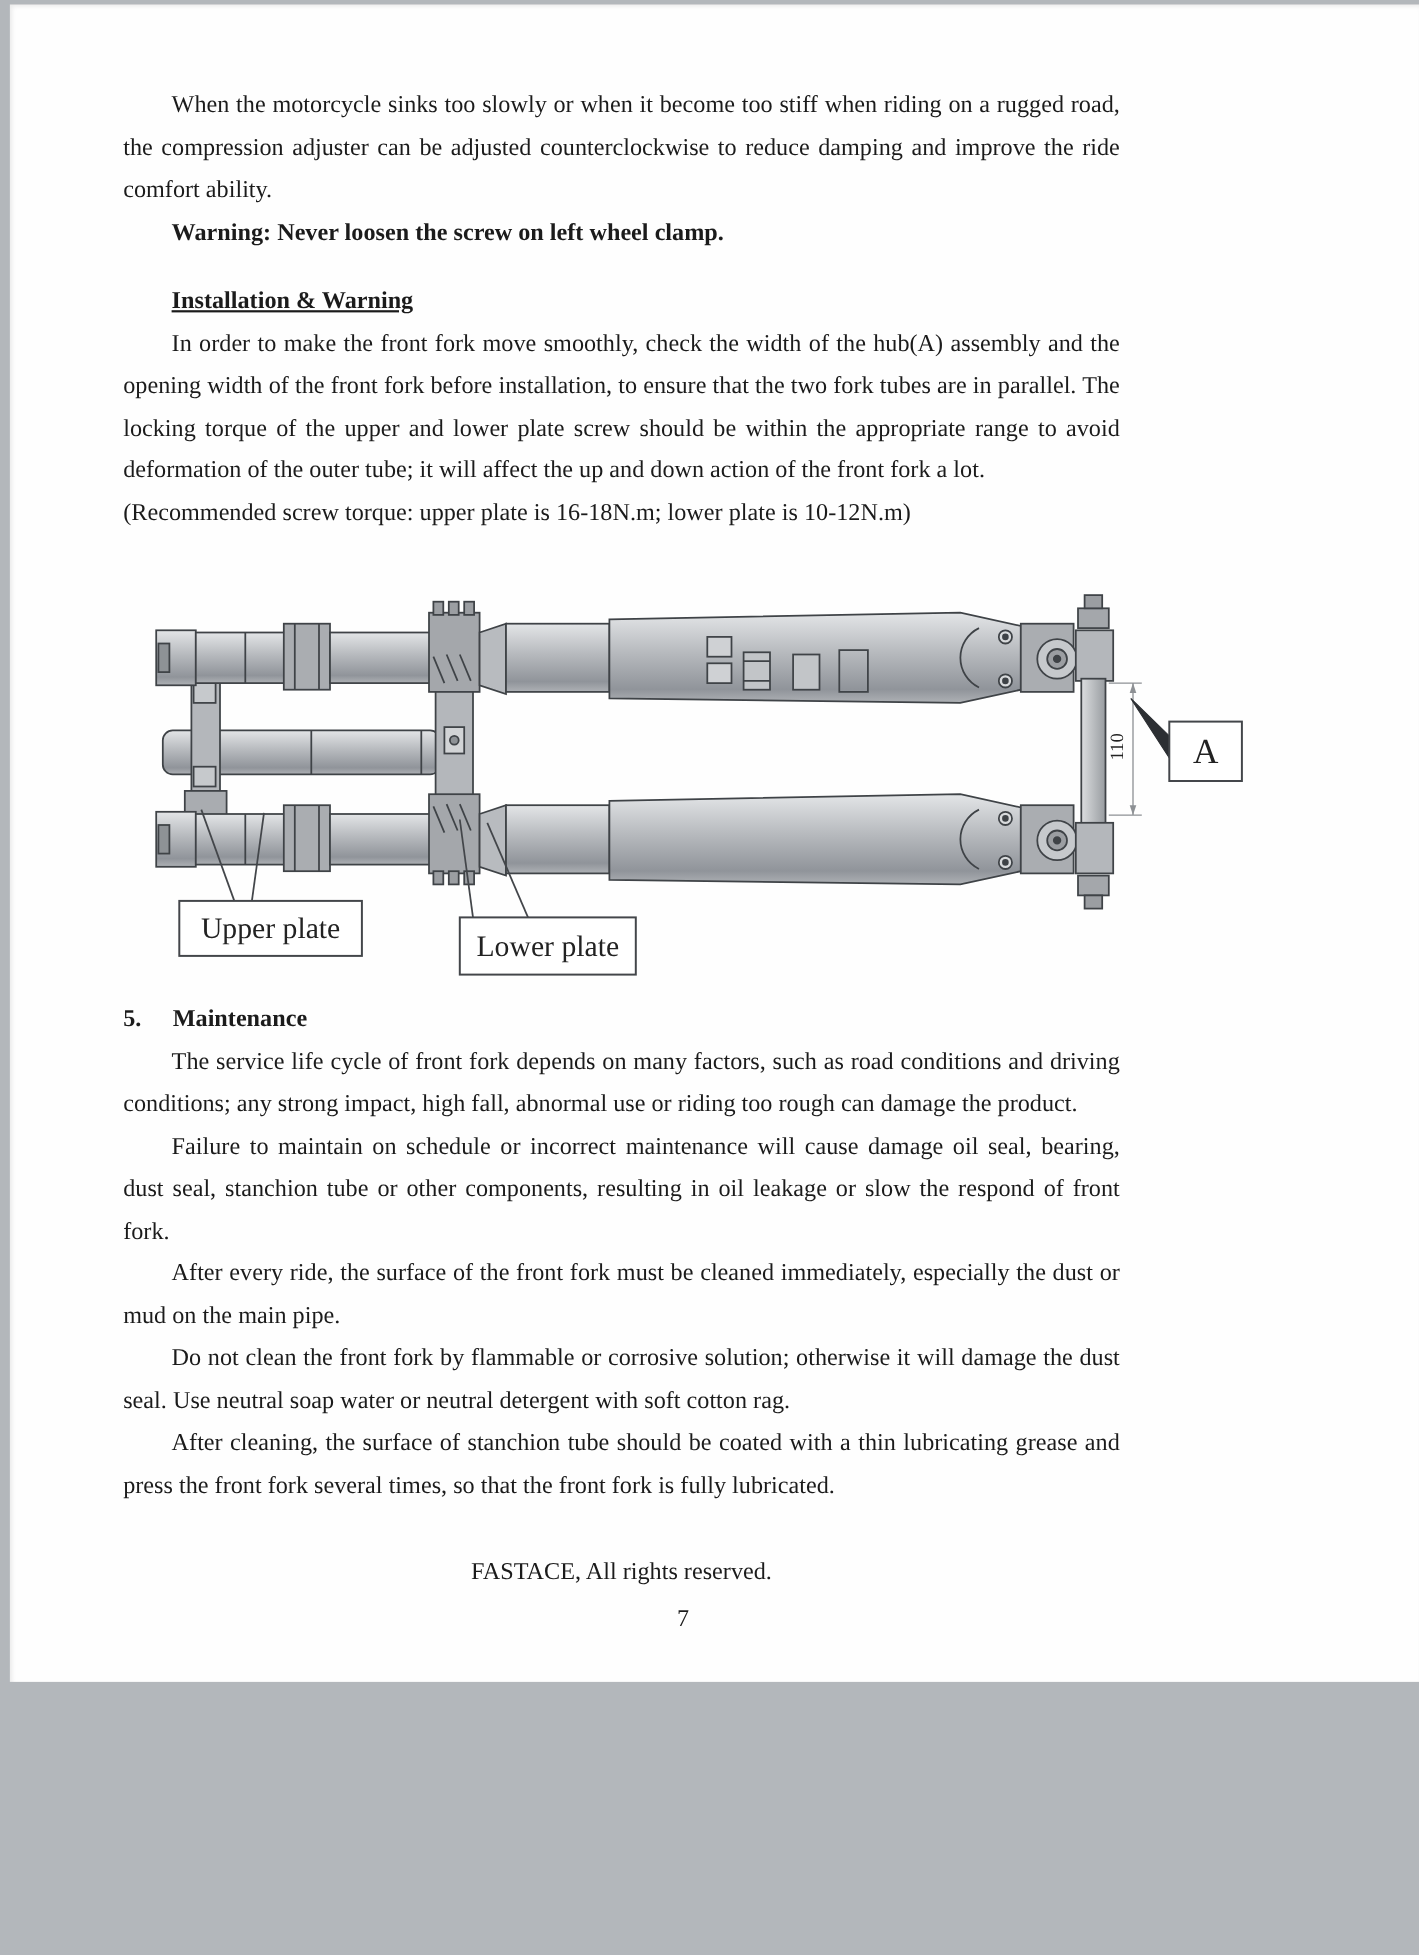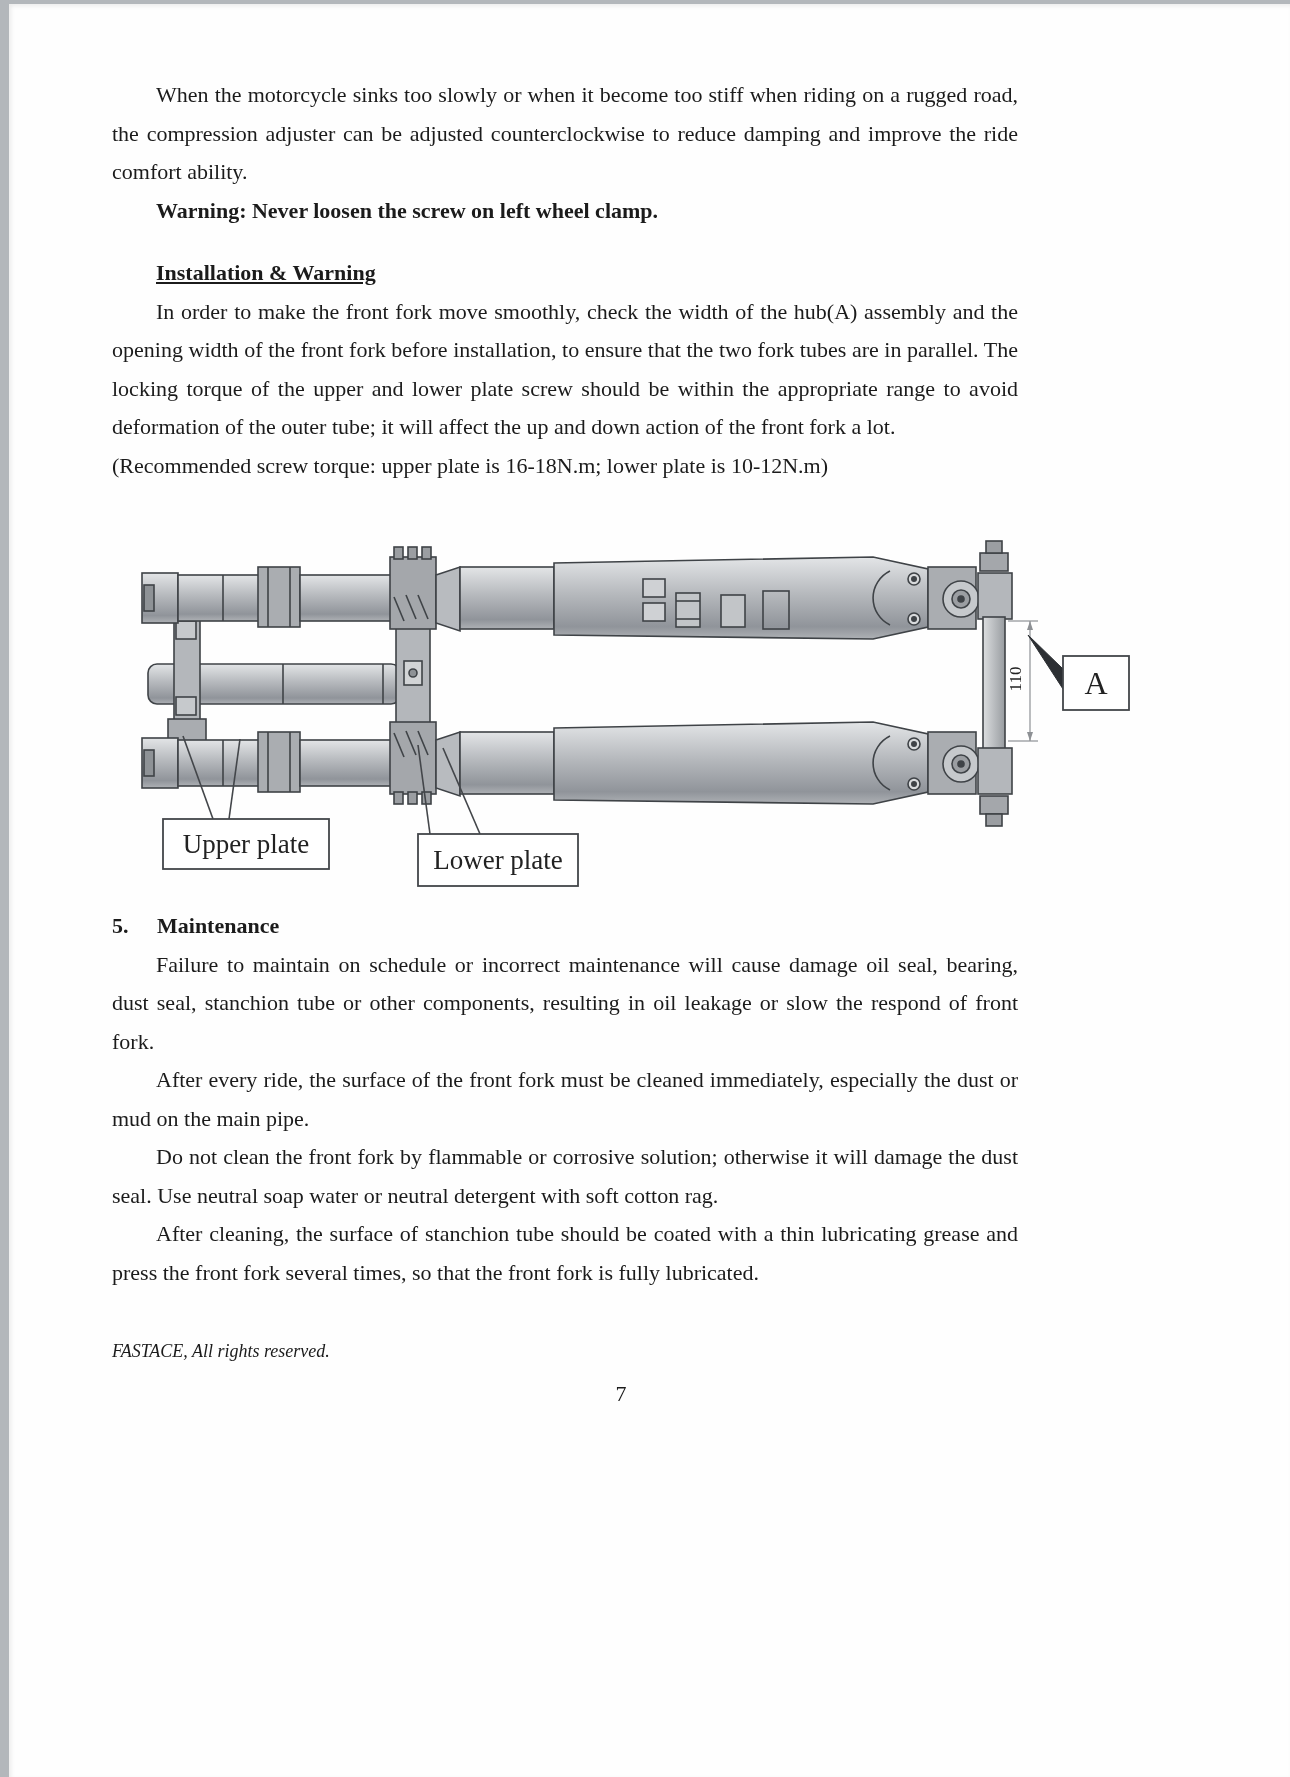--- a/index.html
+++ b/index.html
@@ -7,43 +7,42 @@
   body {
     width: 1290px; height: 1777px;
     background: #b3b7bb;
     font-family: "Liberation Serif", serif;
     color: #1b1b1b;
     position: relative;
     overflow: hidden;
   }
   .page {
     position: absolute; left: 9px; top: 4px;
-    width: 1281px; height: 1773px;
+    width: 1281px; height: 1525px;
     background: #fefefe;
     box-shadow: inset 2px 2px 4px rgba(0,0,0,0.08);
   }
   .doc {
     position: absolute; left: 103px; top: 0;
     width: 906px; padding-top: 72px;
     font-size: 22px; line-height: 38.5px;
   }
   .p { margin: 0; text-align: justify; text-indent: 44px; }
   .p.noindent { text-indent: 0; text-align: left; }
   .bold { font-weight: bold; }
   .heading { font-weight: bold; text-indent: 44px; margin: 0; }
   .h1-space { margin-top: 24px; text-decoration: underline; }
   .h2row { display: flex; font-weight: bold; margin: 14px 0 0 0; }
   .h2row .num { width: 45px; flex: 0 0 45px; }
   .diagram-wrap { margin: 8px 0 0 16px; width: 1010px; height: 400px; }
   svg text { font-family: "Liberation Serif", serif; fill: #222; }
   .footer {
     margin-top: 40px;
-    text-align: left;
-    font-style: italic;
-    font-size: 18px;
+    text-align: center;
+    font-size: 22px;
   }
   .pagenum {
     text-align: center;
     transform: translateX(56px);
     font-size: 22px;
     margin-top: 4px;
   }
 </style>
 </head>
 <body>
@@ -204,20 +203,21 @@
           <text x="370" y="376" font-size="27" text-anchor="middle">Lower plate</text>
         </g>
       </svg>
     </div>
 
     <div class="h2row">
       <div class="num">5.</div>
       <div>Maintenance</div>
     </div>
 
+    <p class="p">The service life cycle of front fork depends on many factors, such as road conditions and driving conditions; any strong impact, high fall, abnormal use or riding too rough can damage the product.</p>
     <p class="p">Failure to maintain on schedule or incorrect maintenance will cause damage oil seal, bearing, dust seal, stanchion tube or other components, resulting in oil leakage or slow the respond of front fork.</p>
     <p class="p">After every ride, the surface of the front fork must be cleaned immediately, especially the dust or mud on the main pipe.</p>
     <p class="p">Do not clean the front fork by flammable or corrosive solution; otherwise it will damage the dust seal. Use neutral soap water or neutral detergent with soft cotton rag.</p>
     <p class="p">After cleaning, the surface of stanchion tube should be coated with a thin lubricating grease and press the front fork several times, so that the front fork is fully lubricated.</p>
 
     <div class="footer">FASTACE, All rights reserved.</div>
     <div class="pagenum">7</div>
 
   </div>
 </div>

